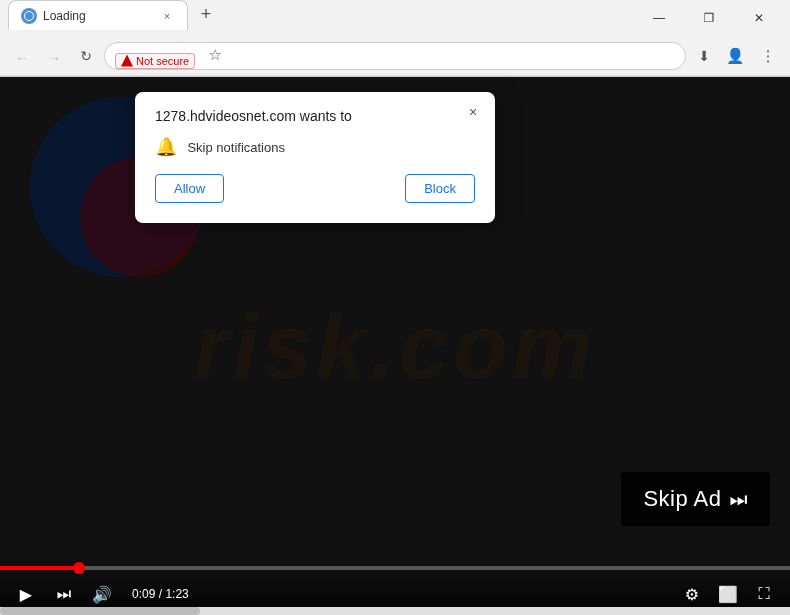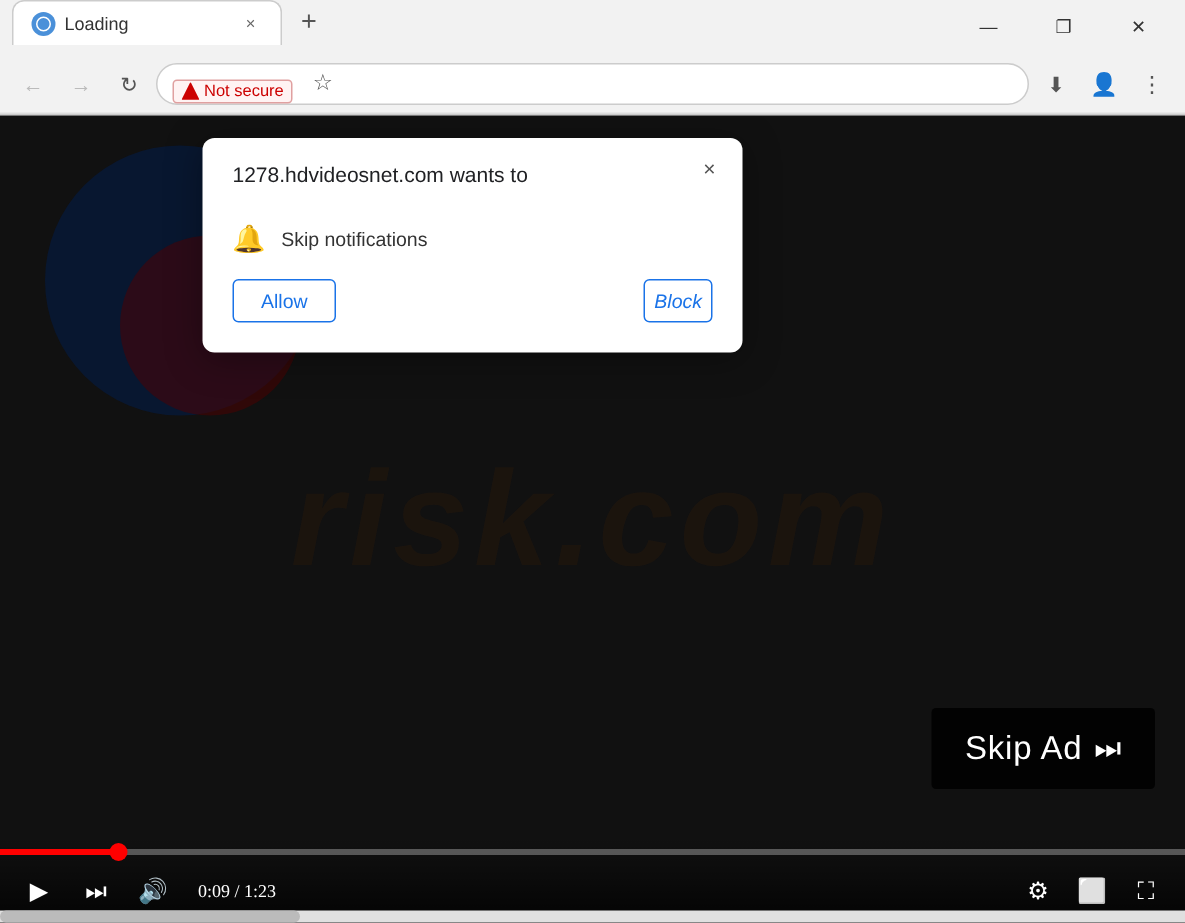--- a/index.html
+++ b/index.html
@@ -226,21 +226,21 @@
       height: 20px;
       display: flex; align-items: center; justify-content: center;
       font-size: 14px;
       color: #555;
       cursor: pointer;
       border-radius: 50%;
     }
     .dialog-title {
       font-size: 14px;
       color: #202124;
-      margin-bottom: 24px;
+      margin-bottom: 12px;
       padding-right: 20px;
     }
     .dialog-permission {
       display: flex;
       align-items: center;
       gap: 10px;
       margin-bottom: 16px;
     }
     .bell-icon {
       font-size: 18px;
@@ -259,29 +259,28 @@
       padding: 6px 18px;
       border: 1px solid #1a73e8;
       border-radius: 4px;
       background: #fff;
       color: #1a73e8;
       font-size: 13px;
       cursor: pointer;
       font-weight: 500;
     }
     .btn-block {
-      padding: 6px 6px;
+      padding: 6px 18px;
       border: 1px solid #1a73e8;
       border-radius: 4px;
       background: #fff;
       color: #1a73e8;
       font-size: 13px;
       cursor: pointer;
       font-weight: 500;
-      font-style: italic;
     }
 
     
     .skip-ad {
       position: absolute;
       bottom: 90px;
       right: 20px;
       background: rgba(0,0,0,0.85);
       color: #fff;
       padding: 14px 22px;
@@ -343,21 +342,20 @@
       color: #fff;
       font-size: 16px;
       cursor: pointer;
       border-radius: 50%;
     }
     .time-display {
       font-size: 12px;
       color: #fff;
       white-space: nowrap;
       margin: 0 8px;
-      font-family: Liberation Serif, serif;
     }
     .ctrl-spacer { flex: 1; }
     .ctrl-right {
       display: flex;
       align-items: center;
       gap: 4px;
     }
 
     
     .scrollbar-area {

